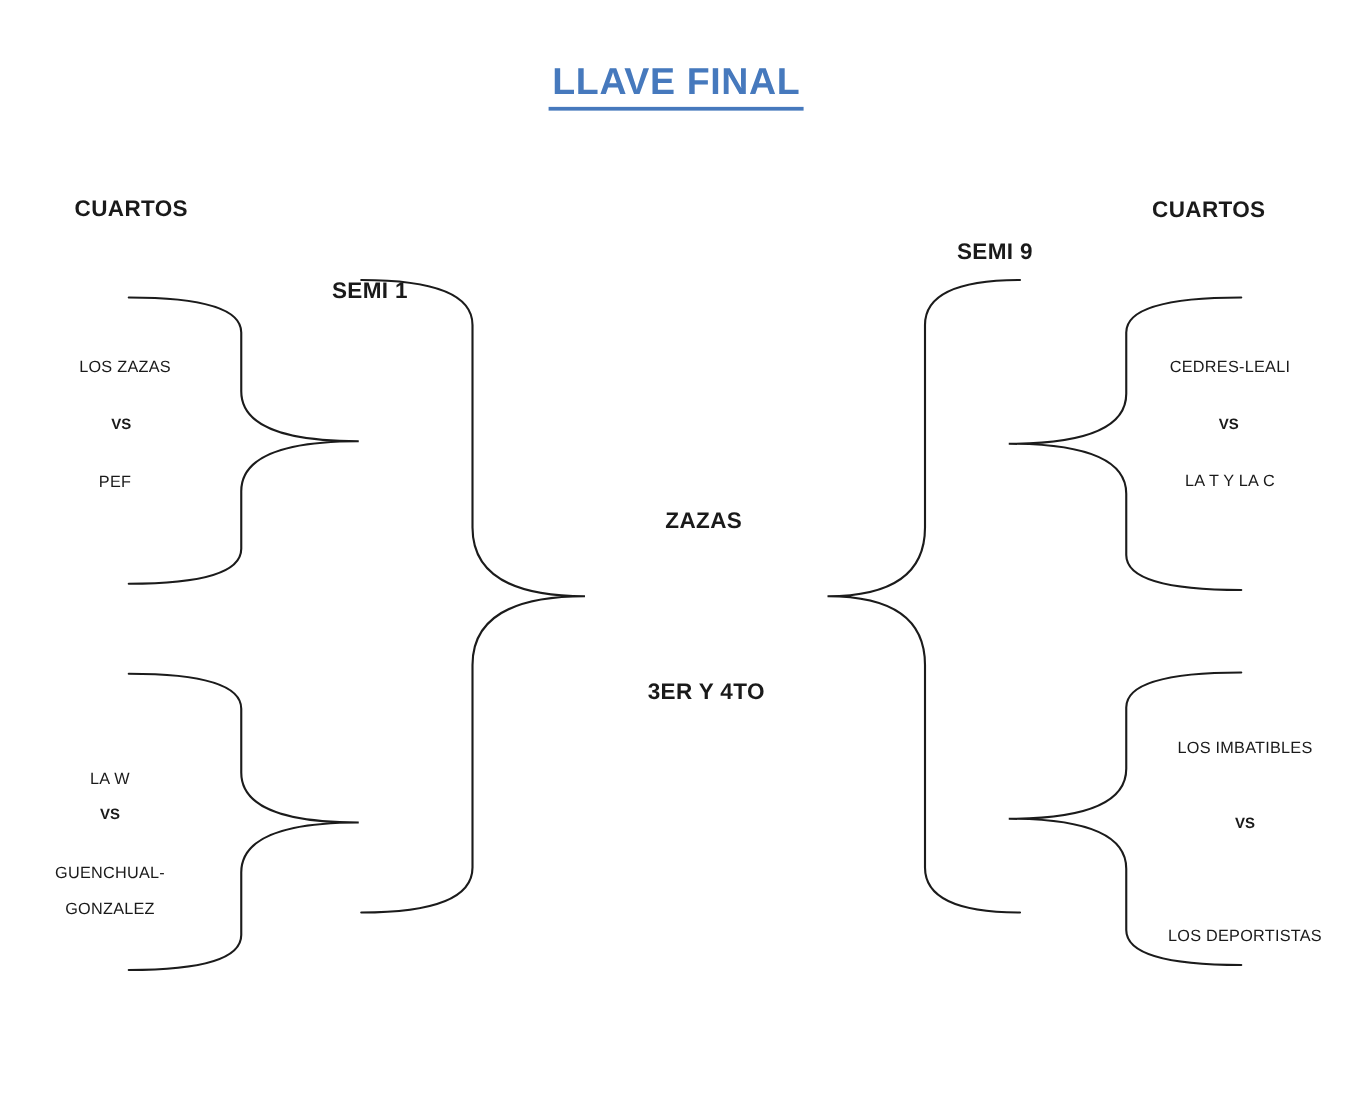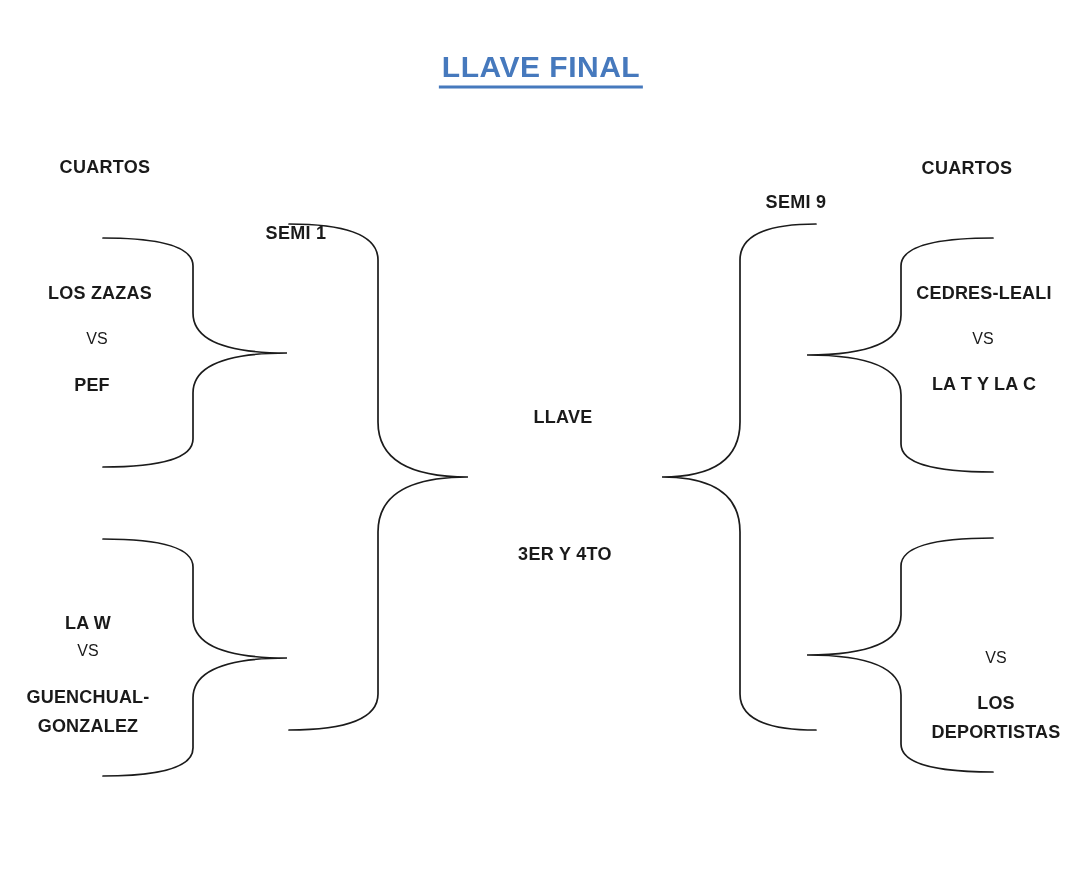--- a/index.html
+++ b/index.html
@@ -36,32 +36,32 @@
     border-bottom: 3px solid #4679bd;
     padding: 0 3px 2px 3px;
     letter-spacing: 0.5px;
   }
   .stage-label {
     font-size: 18px;
     font-weight: bold;
     letter-spacing: 0.3px;
   }
   .team {
-    font-size: 18px;
-    font-weight: bold;
+    font-size: 13px;
+    font-weight: normal;
     line-height: 29px;
     letter-spacing: 0.2px;
   }
   .team.wrap {
     white-space: normal;
     width: 132px;
   }
   .vs {
-    font-size: 16px;
-    font-weight: normal;
+    font-size: 12px;
+    font-weight: bold;
   }
 </style>
 </head>
 <body>
 
 <div id="stage">
 
   <svg id="brace-layer" viewBox="0 0 1080 875" xmlns="http://www.w3.org/2000/svg" fill="none" stroke="#1b1b1b" stroke-width="1.7" stroke-linecap="round">
     <path d="M 103 238 Q 193 238 193 266 L 193 313 Q 193 353 287 353 Q 193 353 193 393 L 193 439 Q 193 467 103 467"></path>
     <path d="M 103 539 Q 193 539 193 567 L 193 618 Q 193 658 287 658 Q 193 658 193 698 L 193 748 Q 193 776 103 776"></path>
@@ -70,31 +70,32 @@
     <path d="M 289 224 Q 378 224 378 260 L 378 422 Q 378 477 468 477 Q 378 477 378 532 L 378 694 Q 378 730 289 730"></path>
     <path d="M 816 224 Q 740 224 740 260 L 740 422 Q 740 477 662 477 Q 740 477 740 532 L 740 694 Q 740 730 816 730"></path>
   </svg>
 
   <div class="abs title" style="left:541px; top:69px;">LLAVE FINAL</div>
 
   <div class="abs stage-label" style="left:105px; top:167px;">CUARTOS</div>
   <div class="abs stage-label" style="left:967px; top:168px;">CUARTOS</div>
   <div class="abs stage-label" style="left:296px; top:201px;margin-top:32px;">SEMI 1</div>
   <div class="abs stage-label" style="left:796px; top:202px;">SEMI 9</div>
-  <div class="abs stage-label" style="left:563px; top:417px;">LLAVE</div>
+  <div class="abs stage-label" style="left:563px; top:417px;">ZAZAS</div>
   <div class="abs stage-label" style="left:565px; top:554px;">3ER Y 4TO</div>
 
   <div class="abs team" style="left:100px; top:293px;">LOS ZAZAS</div>
   <div class="abs vs" style="left:97px; top:339px;">VS</div>
   <div class="abs team" style="left:92px; top:385px;">PEF</div>
 
   <div class="abs team" style="left:88px; top:623px;">LA W</div>
   <div class="abs vs" style="left:88px; top:651px;">VS</div>
   <div class="abs team" style="left:984px; top:293px;">CEDRES-LEALI</div>
 
   <div class="abs team wrap" style="left:88px; top:712px;">GUENCHUAL-GONZALEZ</div>
   <div class="abs vs" style="left:983px; top:339px;">VS</div>
   <div class="abs team" style="left:984px; top:384px;">LA T Y LA C</div>
 
+  <div class="abs team wrap" style="left:996px; top:598px;">LOS IMBATIBLES</div>
   <div class="abs vs" style="left:996px; top:658px;">VS</div>
-  <div class="abs team wrap" style="left:996px; top:718px;">LOS DEPORTISTAS</div>
+  <div class="abs team wrap" style="left:996px; top:748px;">LOS DEPORTISTAS</div>
 
 </div>
 
 </body></html>

